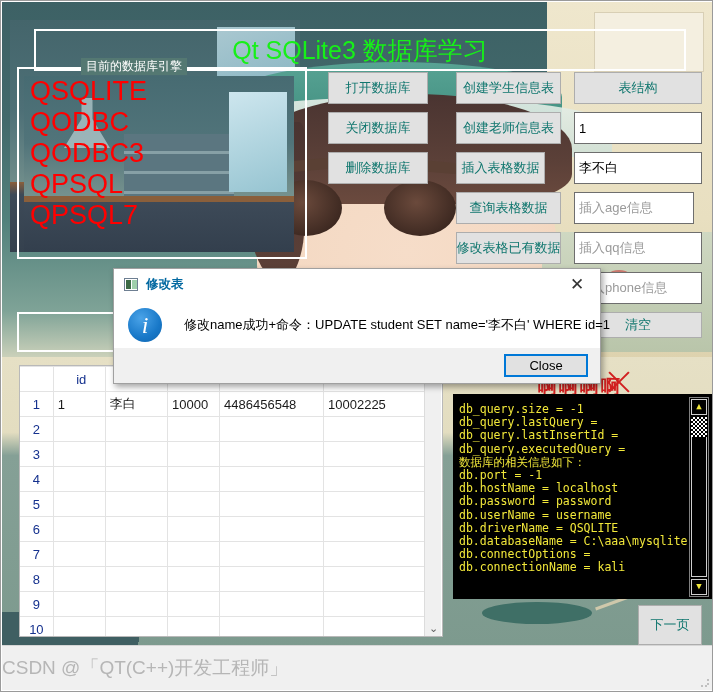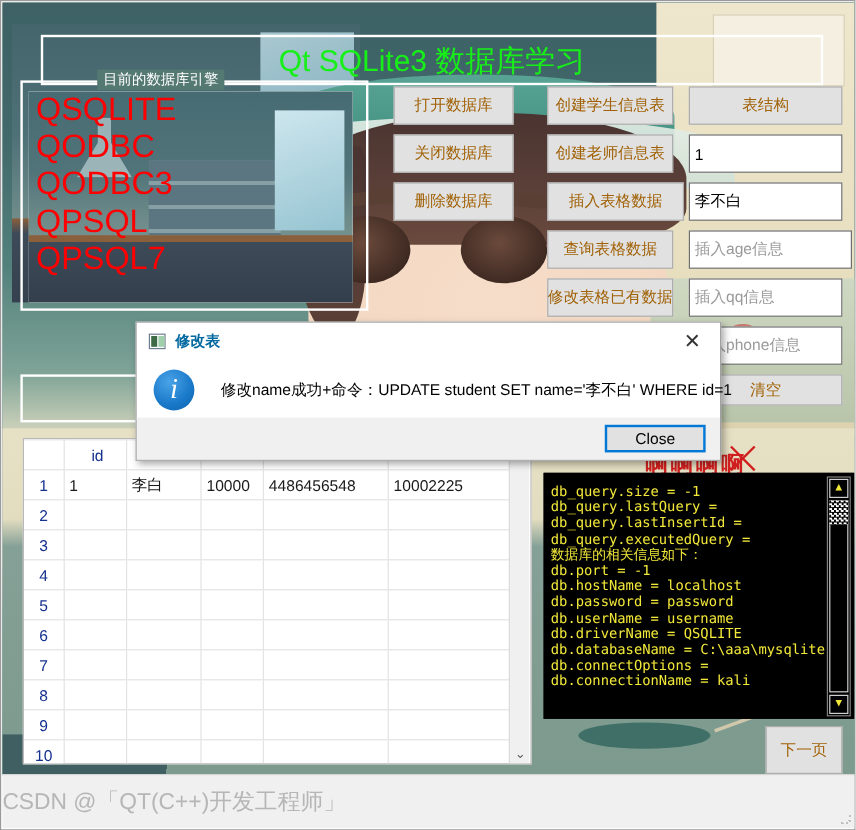--- a/index.html
+++ b/index.html
@@ -183,21 +183,21 @@
 
   
   .groupbox2 {
     position:absolute; left:16px; top:311px; width:106px; height:40px;
     border:2px solid #ffffff;
   }
 
   
   .qbtn {
     position:absolute; background:#e1e1e1; border:1px solid #adadad;
-    color:#a16207; font-size:13px; display:flex; align-items:center;
+    color:#0f766e; font-size:13px; display:flex; align-items:center;
     justify-content:center; white-space:nowrap; cursor:pointer;
   }
   .qinput {
     position:absolute; background:#ffffff; border:1px solid #6e6e6e;
     color:#000; font-size:13px; display:flex; align-items:center;
     padding-left:4px; white-space:nowrap; overflow:hidden;
   }
   .qinput.ph { color:#9a9a9a; }
 
   
@@ -389,29 +389,29 @@
   </div>
 
   <div class="groupbox2"></div>
 
   <div class="qbtn" style="left:327px; top:71px; width:100px; height:32px;">打开数据库</div>
   <div class="qbtn" style="left:327px; top:111px; width:100px; height:32px;">关闭数据库</div>
   <div class="qbtn" style="left:327px; top:151px; width:100px; height:32px;">删除数据库</div>
 
   <div class="qbtn" style="left:455px; top:71px; width:105px; height:32px;">创建学生信息表</div>
   <div class="qbtn" style="left:455px; top:111px; width:105px; height:32px;">创建老师信息表</div>
-  <div class="qbtn" style="left:455px; top:151px; width:114px; height:32px;">插入表格数据</div>
+  <div class="qbtn" style="left:455px; top:151px; width:89px; height:32px;">插入表格数据</div>
   <div class="qbtn" style="left:455px; top:191px; width:105px; height:32px;">查询表格数据</div>
   <div class="qbtn" style="left:455px; top:231px; width:105px; height:32px;">修改表格已有数据</div>
 
   <div class="qbtn" style="left:573px; top:71px; width:128px; height:32px;">表结构</div>
 
   <div class="qinput" style="left:573px; top:111px; width:128px; height:32px;" title="插入id信息">1</div>
   <div class="qinput" style="left:573px; top:151px; width:128px; height:32px;" title="插入name信息">李不白</div>
-  <div class="qinput ph" style="left:573px; top:191px; width:136px; height:32px;">插入age信息</div>
+  <div class="qinput ph" style="left:573px; top:191px; width:120px; height:32px;">插入age信息</div>
   <div class="qinput ph" style="left:573px; top:231px; width:128px; height:32px;">插入qq信息</div>
   <div class="qinput ph" style="left:573px; top:271px; width:128px; height:32px;">插入phone信息</div>
   <div class="qbtn" style="left:573px; top:311px; width:128px; height:26px;">清空</div>
 
   <div class="tablewrap">
     <table class="qtable">
       <thead>
         <tr>
           <th class="corner"></th>
           <th class="col-id">id</th>

